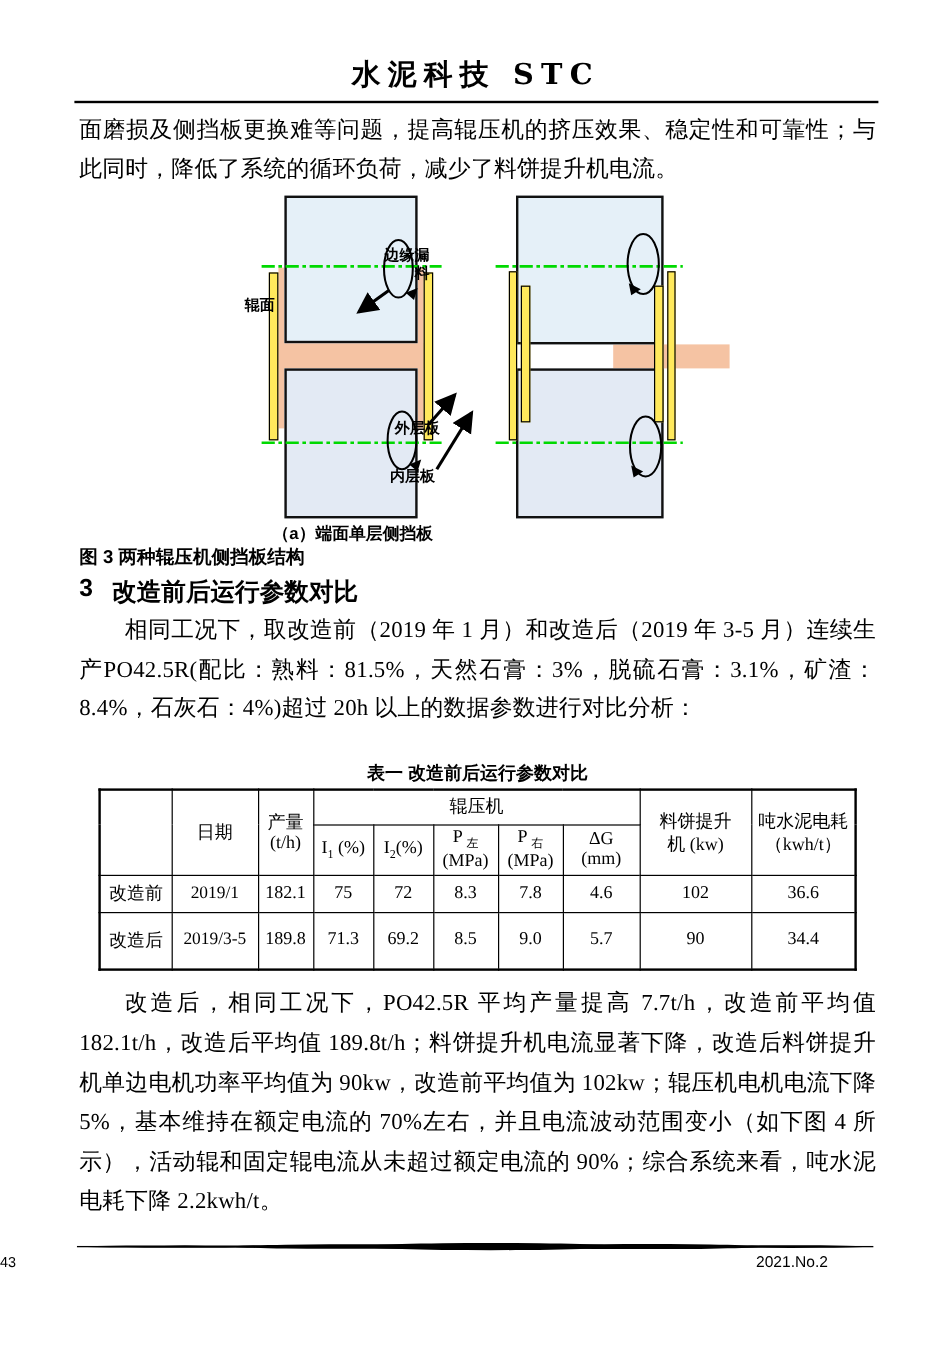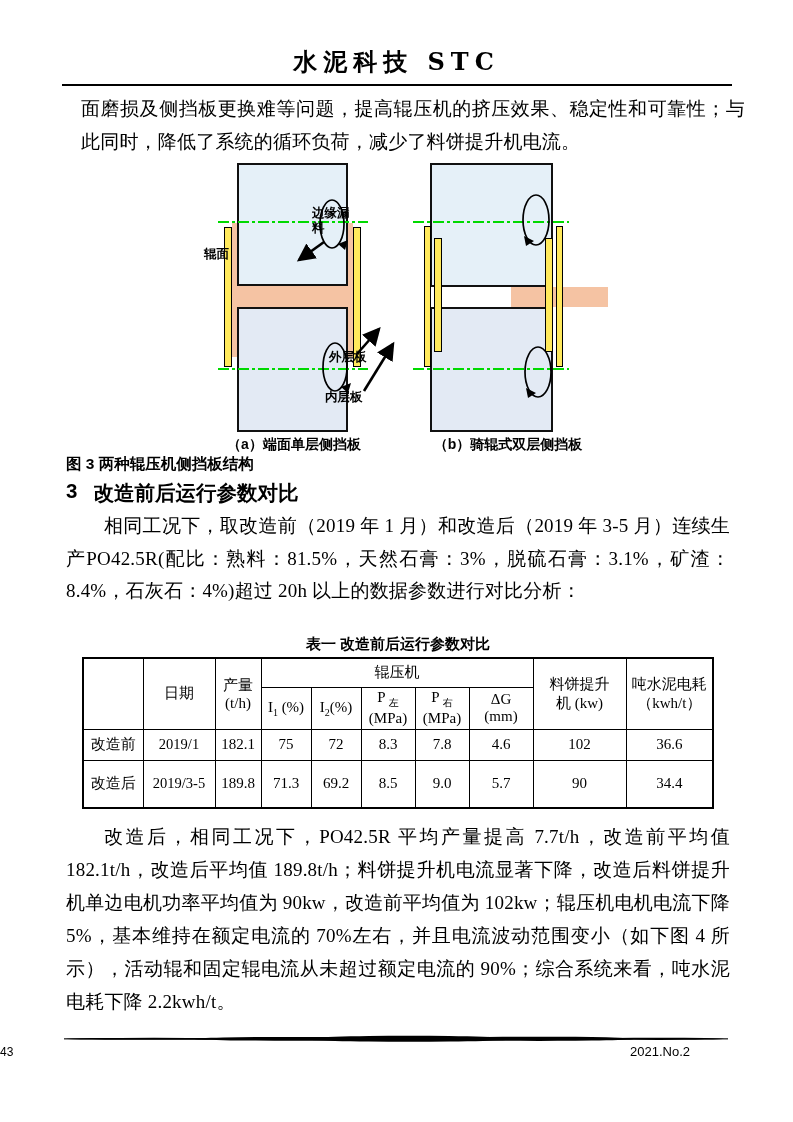--- a/index.html
+++ b/index.html
@@ -9,21 +9,21 @@
 
   
   .journal-title{top:46px;left:0;width:793px;text-align:center;
     font-size:24px;letter-spacing:6px;font-weight:bold;
     font-family:"DejaVu Serif","Liberation Serif",serif;}
   .header-rule{top:84px;left:62px;width:670px;height:2px;background:#000;}
 
   
   .para{left:66px;width:664px;font-size:19px;line-height:33px;
         text-align:justify;letter-spacing:0.2px;}
-  .p1{top:92px;margin-left:15px;}
+  .p1{top:92px;}
   .p2{top:510px;text-indent:2em;line-height:32.5px;}
   .p3{top:820px;text-indent:2em;}
 
   
   .section-heading{top:479px;left:66px;width:664px;display:flex;gap:16px;
     font-family:"Liberation Sans","DejaVu Sans",sans-serif;
     font-weight:bold;font-size:20.5px;}
 
   
   .figure-wrap{top:160px;left:66px;width:664px;height:315px;}
@@ -116,26 +116,25 @@
     </g>
 
     <g stroke="#000" stroke-width="2.6" marker-end="url(#ah)">
       <line x1="258" y1="82" x2="233" y2="100"></line>
       <line x1="291" y1="194" x2="313" y2="169"></line>
       <line x1="298" y1="231" x2="327" y2="184"></line>
     </g>
   </svg>
 
   <div class="fig-label" style="left:138px;top:87px;">辊面</div>
-  <div class="fig-label" style="left:246px;top:46px;width:46px;text-align:left;">边缘漏料</div>
+  <div class="fig-label" style="left:246px;top:46px;width:46px;text-align:right;">边缘漏料</div>
   <div class="fig-label" style="left:263px;top:190px;">外层板</div>
   <div class="fig-label" style="left:259px;top:230px;">内层板</div>
 
   <div class="fig-subcaption" style="left:118px;">（a）端面单层侧挡板</div>
-  <div class="fig-subcaption" style="left:332px;">（b）骑辊式双层侧挡板</div>
   <div class="fig-caption">图 3  两种辊压机侧挡板结构</div>
 </div>
 
 <div class="abs section-heading">
   <span>3</span>
   <span>改造前后运行参数对比</span>
 </div>
 
 <div class="abs para p2">相同工况下，取改造前（2019 年 1 月）和改造后（2019 年 3-5 月）连续生产PO42.5R(配比：熟料：81.5%，天然石膏：3%，脱硫石膏：3.1%，矿渣：8.4%，石灰石：4%)超过 20h 以上的数据参数进行对比分析：</div>
 

